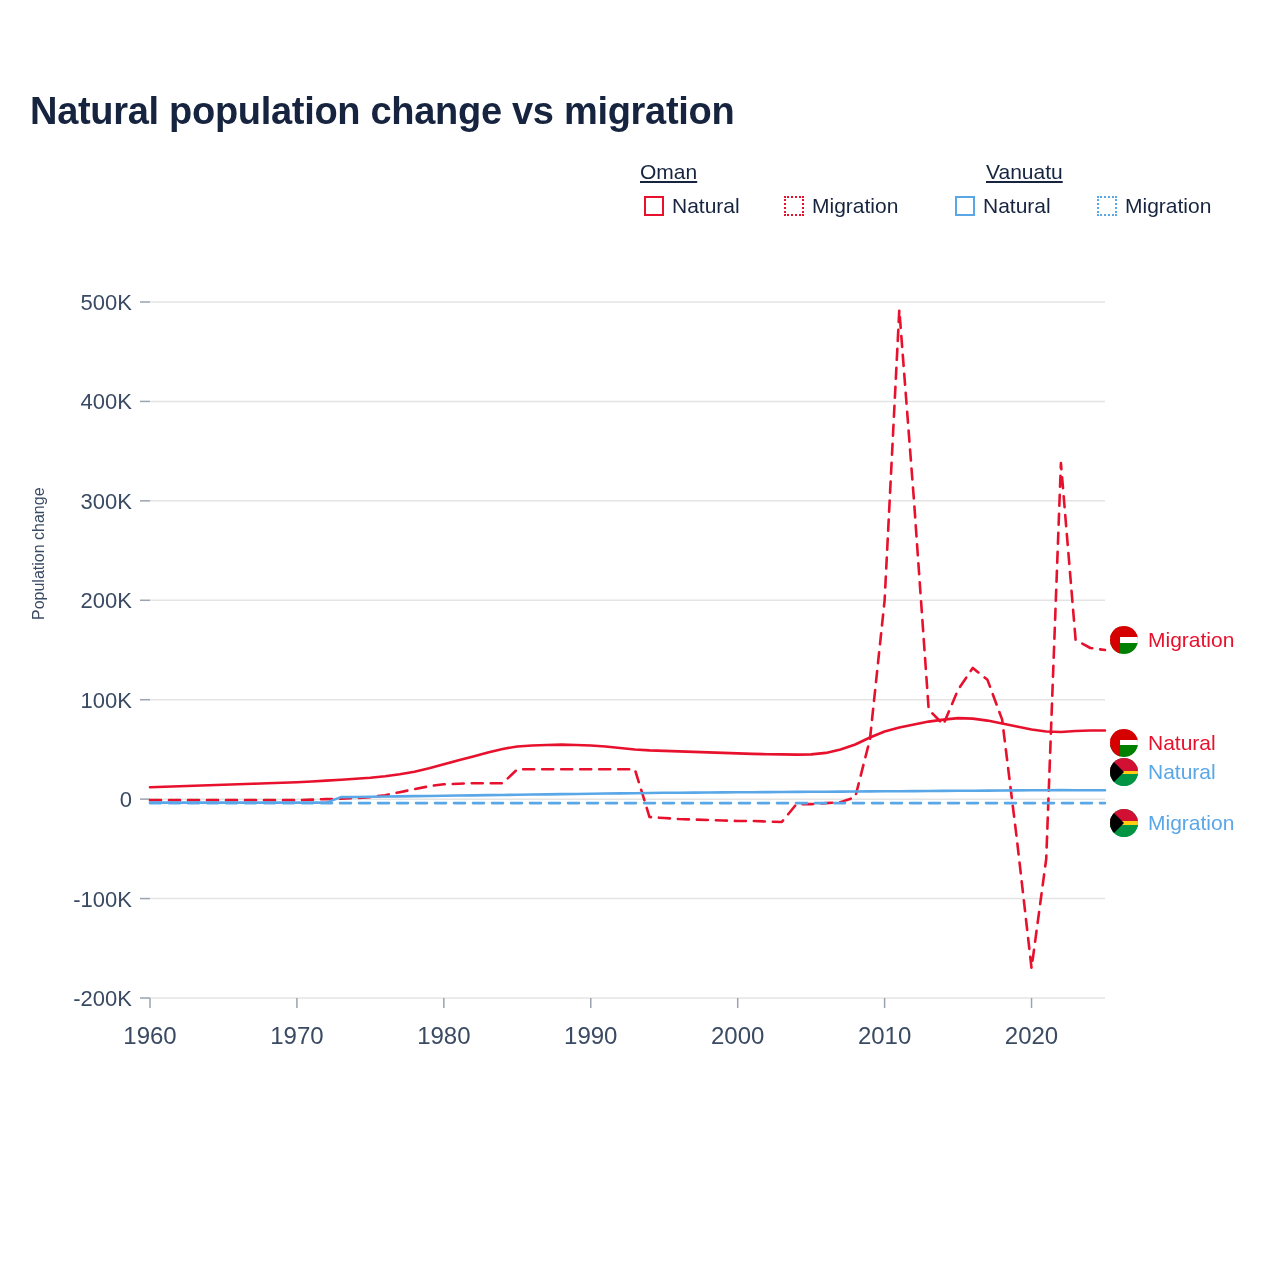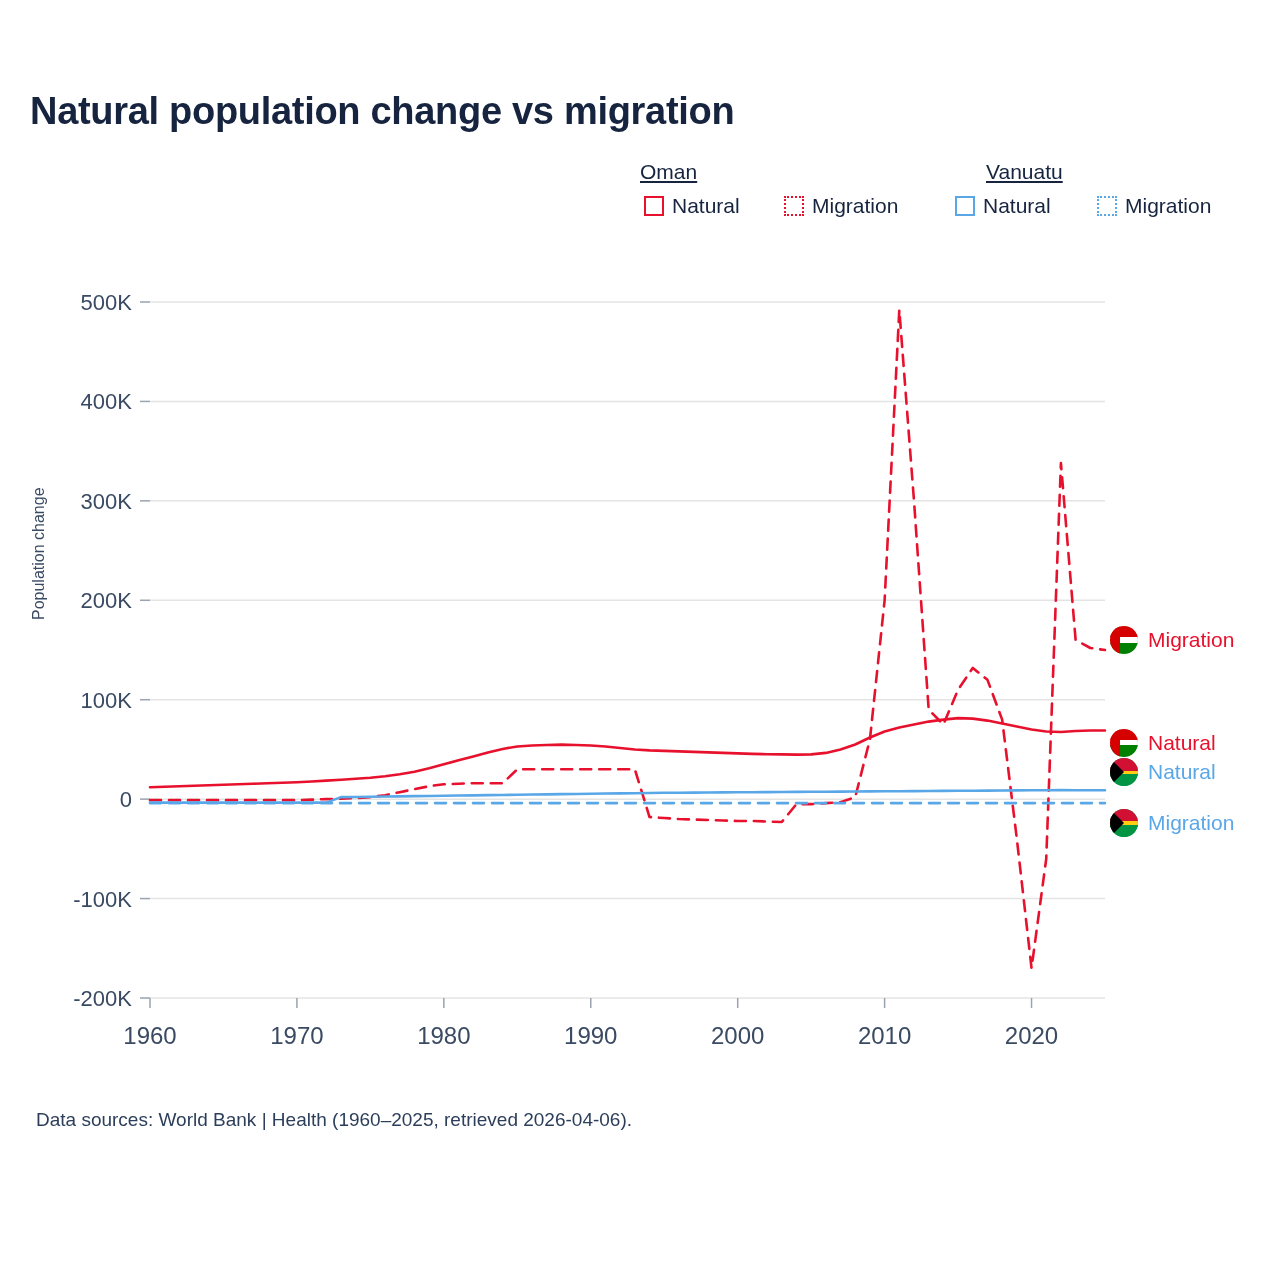--- a/index.html
+++ b/index.html
@@ -180,16 +180,15 @@
           <span class="vu-top"></span>
           <span class="vu-bot"></span>
           <span class="vu-band"></span>
           <span class="vu-tri"></span>
         </span>
         <span class="txt-blue">Migration</span>
       </div>
     </div>
 
   <div class="footer">
-    <div>Data sources: World Bank | Health (1960–2025, retrieved 2026-04-06).</div>
   </div>
 
 </div>
 
 </body></html>

